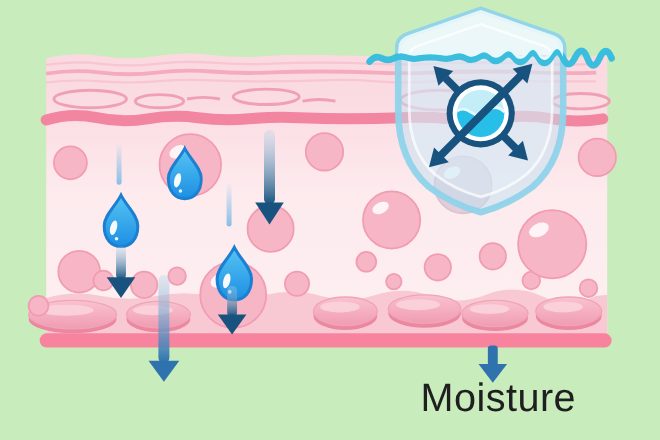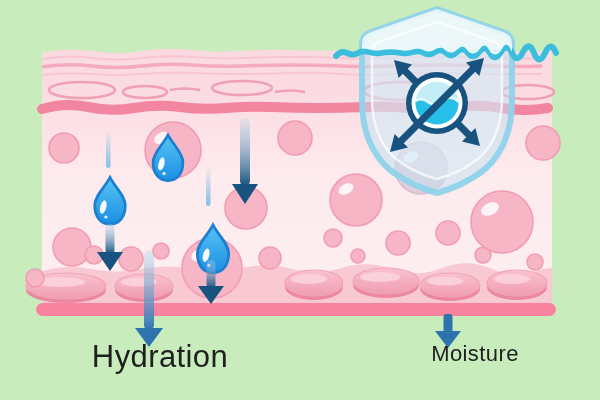--- a/index.html
+++ b/index.html
@@ -1,21 +1,21 @@
 <!DOCTYPE html>
 <html style="--bg: #c9ecbc; --text: #1f1f1f; --skin-a: #fbd9e1; --skin-b: #fbdce3; --skin-c: #fdebee; --skin-d: #fdeff1; --band: #f2859f; --strip: #f9c9d3; --bar: #f8839f; --line-soft: #f7c6d2; --line-mid: #f3abbd; --cell-line: #f0a0b5; --bub-fill: #f7b6c5; --bub-edge: #f29cb1; --bub-grey: #e4cdd9; --disc-top: #f9c2cf; --disc-bot: #f09cb2; --disc-edge: #f0a4b6; --disc-shadow: #ec87a0; --disc-hi: #fbd3dc; --drop-light: #56c4f3; --drop-dark: #1c8fe3; --drop-edge: #1b7fd2; --navy: #17537e; --steel: #2e72ae; --steel-light: #b3d6ec; --cyan: #3bbedd; --cyan-deep: #27bfe7; --cyan-pale: #c3eef8; --crest: #e8f9fd; --shield-fill: #bfe2f1; --shield-edge: #8fd3ea; --shield-top: #f2fafd; --trail: #79b9e5;"><head>
 <meta charset="utf-8">
 <style>
   html,body{margin:0;padding:0;background:#fff;}
   .stage{position:relative;width:600px;height:400px;background:var(--bg);overflow:hidden;
          font-family:"Liberation Sans",sans-serif;}
   .stage svg{position:absolute;left:0;top:0;}
   .label{position:absolute;color:var(--text);font-weight:500;text-align:center;letter-spacing:.4px;}
   .label-hydration{left:70px;top:339px;width:180px;font-size:31px;}
-  .label-moisture{left:400px;top:341px;width:150px;font-size:22px;}
+  .label-moisture{left:378px;top:341px;width:150px;font-size:36px;}
   
   .sA{stop-color:var(--skin-a)} .sB{stop-color:var(--skin-b)} .sC{stop-color:var(--skin-c)} .sD{stop-color:var(--skin-d)}
   .dL{stop-color:var(--drop-light)} .dD{stop-color:var(--drop-dark)}
   .aL{stop-color:var(--steel-light)} .aN{stop-color:var(--navy)} .aS{stop-color:var(--steel)}
   .gT{stop-color:var(--disc-top)} .gB{stop-color:var(--disc-bot)}
   .tT{stop-color:var(--trail)}
   .bub{fill:var(--bub-fill);stroke:var(--bub-edge);stroke-width:1.6}
   .bubg{fill:var(--bub-grey);stroke:#d9c0cf;stroke-width:1.5}
   .hi{fill:#fff;opacity:.85}
   .cell{fill:none;stroke:var(--cell-line);stroke-width:2.6}
@@ -240,15 +240,14 @@
     <g>
       <rect x="144" y="250" width="10" height="80" rx="5" fill="url(#hydG)"></rect>
       <polygon points="135,328 163,328 149,347" fill="var(--steel)"></polygon>
     </g>
     <g>
       <rect x="443.5" y="314" width="9" height="19" rx="3" fill="var(--steel)"></rect>
       <polygon points="435,331 461,331 448,348" fill="var(--steel)"></polygon>
     </g>
   </svg>
 
-  <div class="label label-hydration">Hydration</div>
   <div class="label label-moisture">Moisture</div>
 </div>
 
 </body></html>

